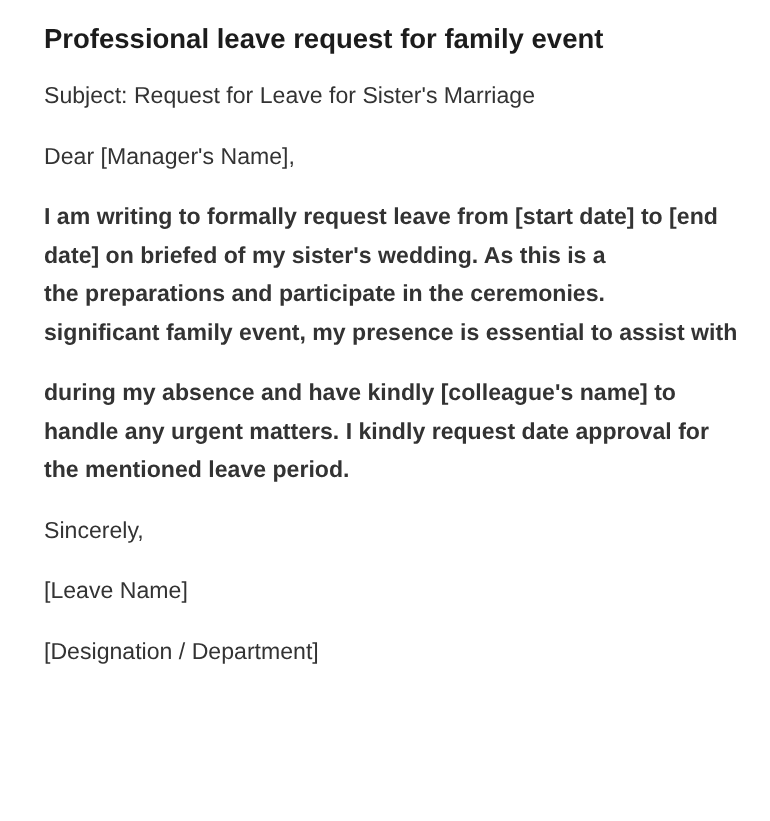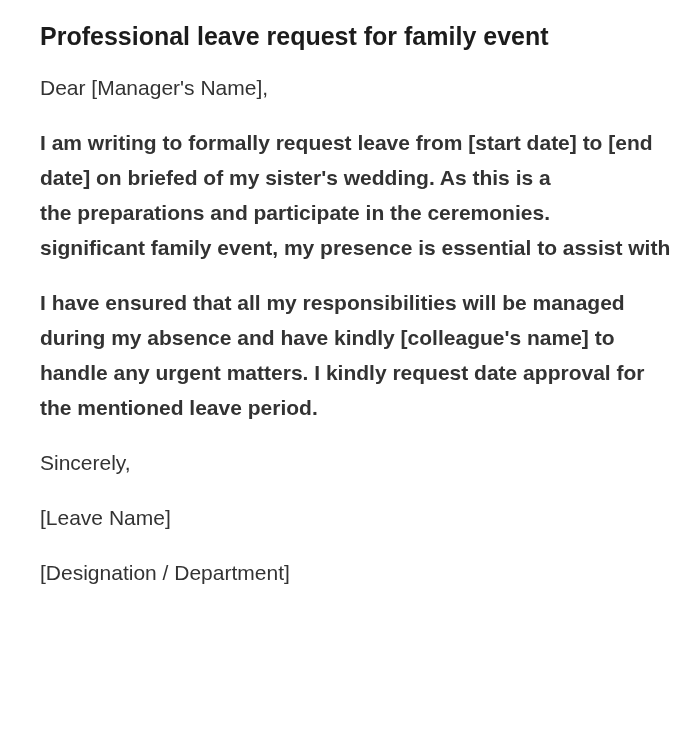--- a/index.html
+++ b/index.html
@@ -37,32 +37,32 @@
     font-weight: bold;
   }
 </style>
 </head>
 <body>
 
 <div class="page">
 
   <h1 class="doc-title">Professional leave request for family event</h1>
 
+  <p class="para">Subject: Request for Leave for Sister's Marriage</p>
 
   <p class="para">Dear [Manager's Name],</p>
 
   <p class="para">
     <span class="line">I am writing to formally request leave from [start date] to [end</span>
     <span class="line">date] on briefed of my sister's wedding. As this is a</span>
     <span class="line">the preparations and participate in the ceremonies.</span>
     <span class="line">significant family event, my presence is essential to assist with</span>
   </p>
 
   <p class="para">
-    <span class="line">I have ensured that all my responsibilities will be managed</span>
     <span class="line">during my absence and have kindly [colleague's name] to</span>
     <span class="line">handle any urgent matters. I kindly request date approval for</span>
     <span class="line">the mentioned leave period.</span>
   </p>
 
 
   <p class="para">Sincerely,</p>
 
   <p class="para">[Leave Name]</p>
 

